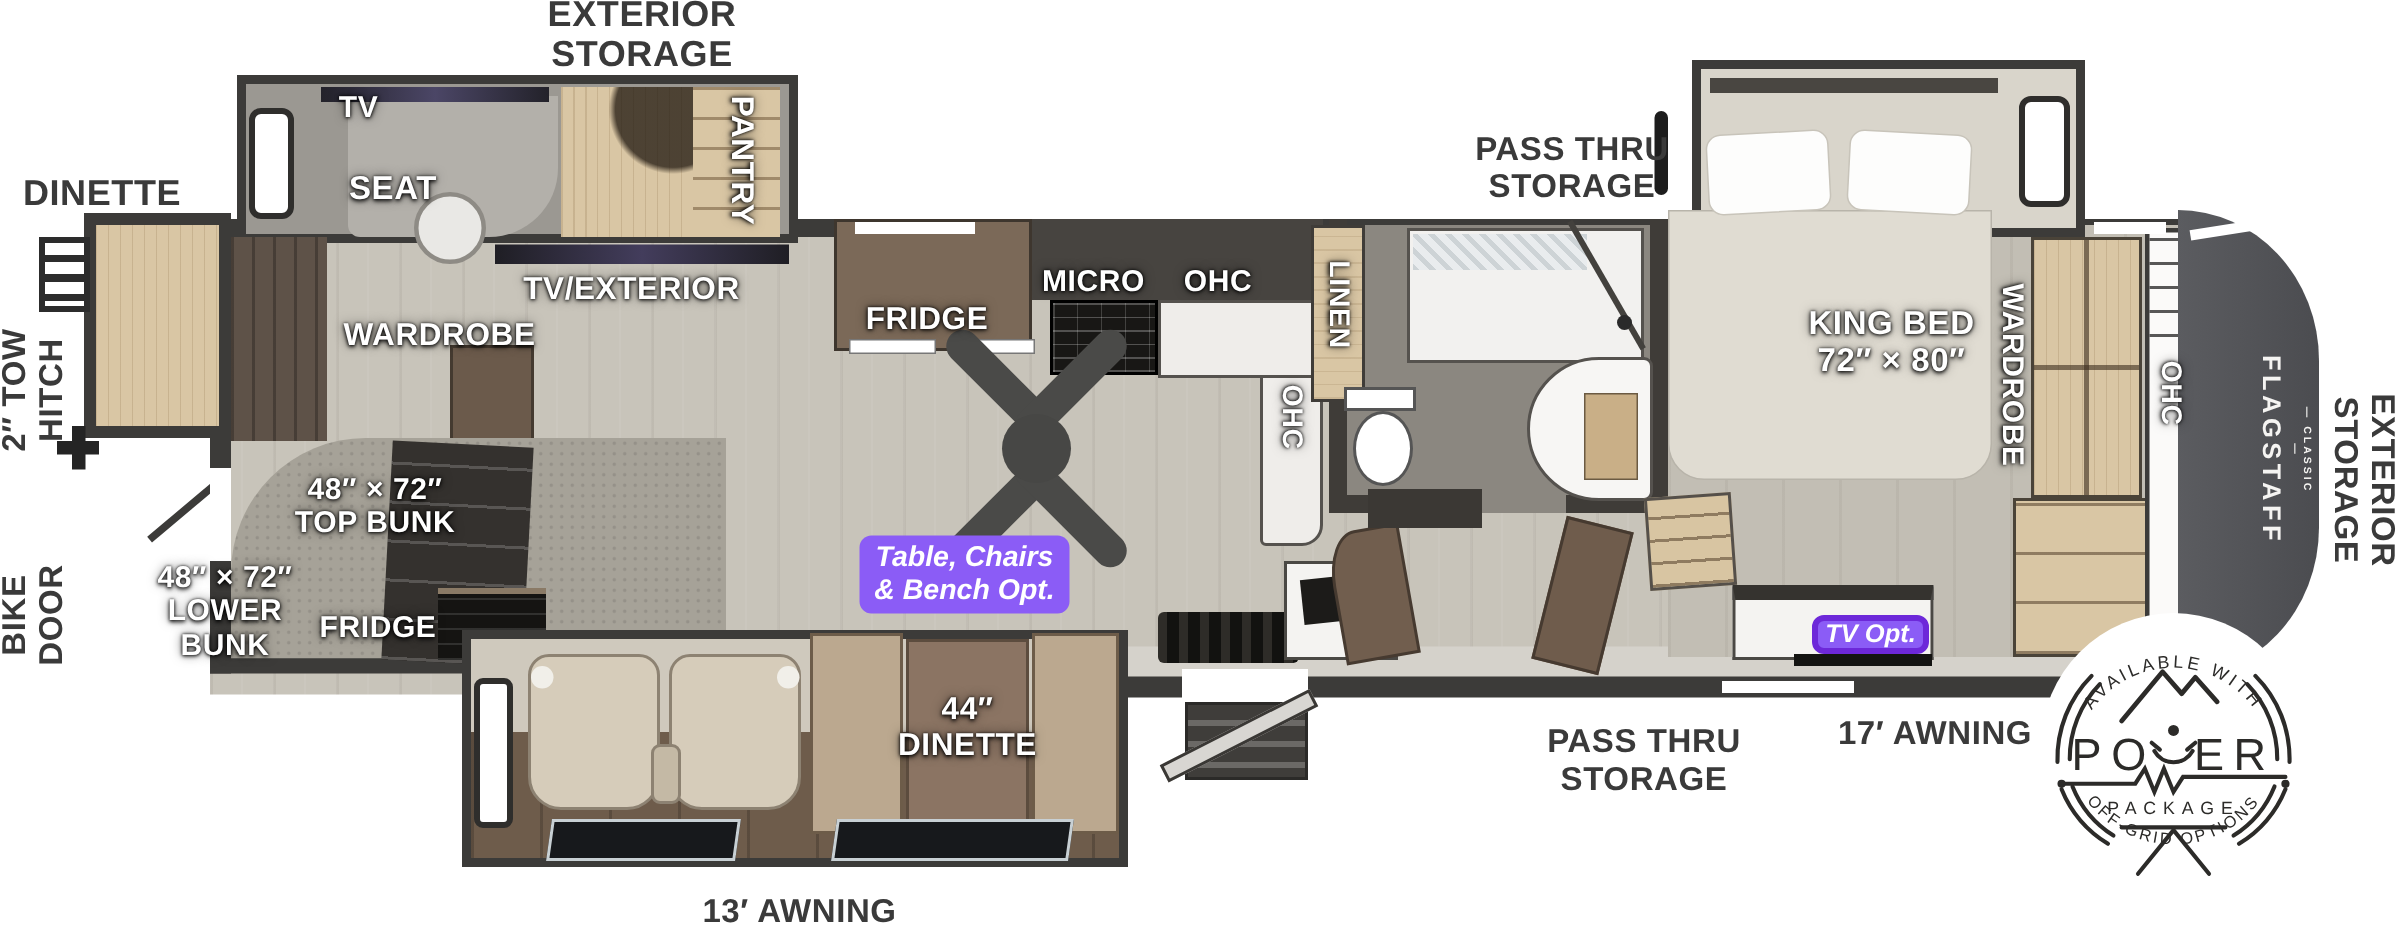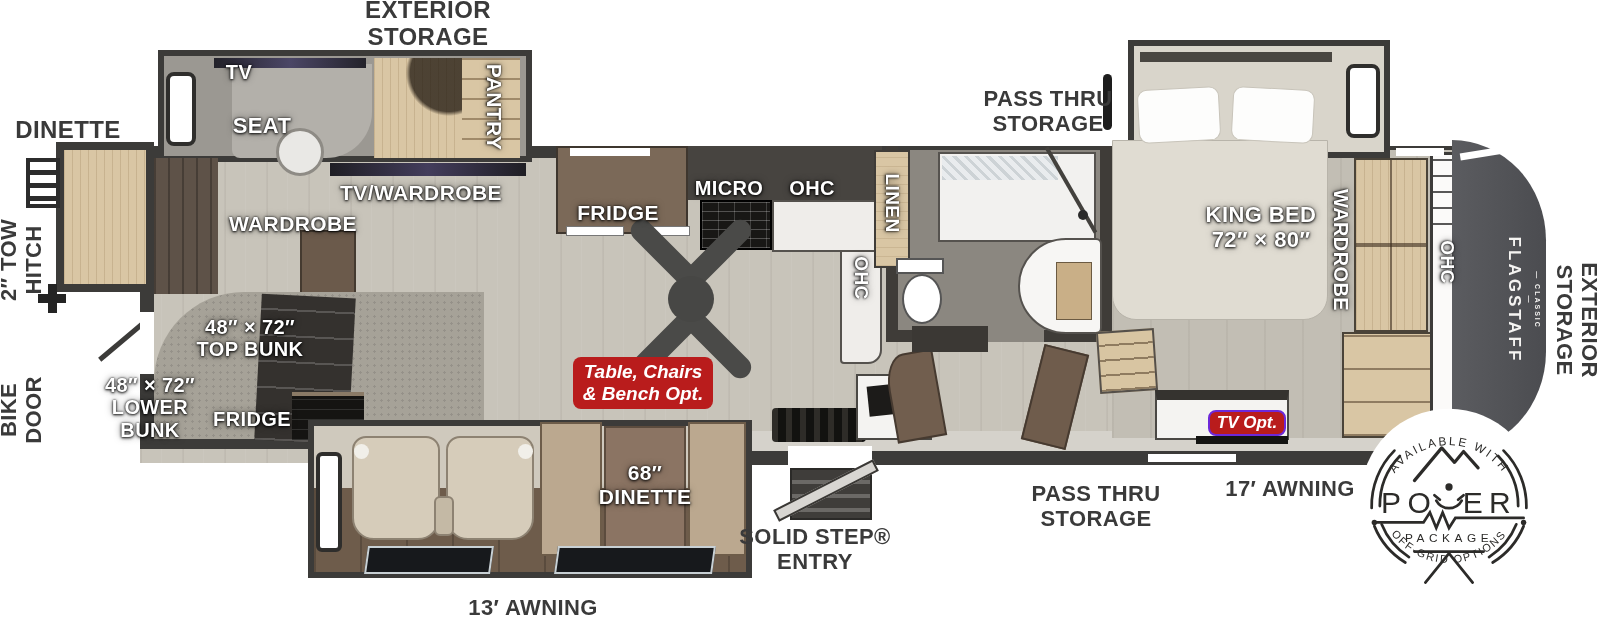--- a/index.html
+++ b/index.html
@@ -25,21 +25,21 @@
   .slideframe{border:6px solid #3c3b39;background:#9b9892;}
 
   
   .lb{transform:translate(-50%,-50%);text-align:center;line-height:1.12;white-space:pre-line;
       font-weight:700;letter-spacing:.4px;z-index:40;}
   .lb.cw{transform:translate(-50%,-50%) rotate(90deg);}
   .lb.ccw{transform:translate(-50%,-50%) rotate(-90deg);}
   .ext{color:#3a3a3a;}
   .int{color:#ffffff;text-shadow:0 1px 3px rgba(0,0,0,.9),0 0 7px rgba(0,0,0,.55),0 0 2px rgba(0,0,0,.8);}.s19{font-size:19px;}.s20{font-size:20px;}.s21{font-size:21px;}
   .s22{font-size:22px;}.s24{font-size:24px;}
-  .optbox{transform:translate(-50%,-50%);background:#b91c1c;color:#fff;border-radius:8px;
+  .optbox{transform:translate(-50%,-50%);background:#8b5cf6;color:#fff;border-radius:8px;
       font-style:italic;font-weight:700;text-align:center;white-space:pre-line;line-height:1.15;
       display:flex;align-items:center;justify-content:center;z-index:41;}
   .brand{color:#f5f4f2;font-weight:700;letter-spacing:3px;}
   .hline{background:#3f3c38;}
   .slit{background:#ffffff;z-index:6;}
 </style>
 </head>
 <body>
 
 <div id="stage">
@@ -159,53 +159,51 @@
 STORAGE</div>
   <div class="lb ext s24" style="left:68px;top:130px;">DINETTE</div>
   <div class="lb ext s22 ccw" style="left:22px;top:260px;">2″ TOW
 HITCH</div>
   <div class="lb ext s22 ccw" style="left:22px;top:410px;">BIKE
 DOOR</div>
   <div class="lb ext s22" style="left:1048px;top:112px;">PASS THRU
 STORAGE</div>
   <div class="lb ext s22" style="left:1096px;top:507px;">PASS THRU
 STORAGE</div>
-  <div class="lb ext s22" style="left:815px;top:550px;">SOLID STEP®
-ENTRY</div>
   <div class="lb ext s22" style="left:533px;top:608px;">13′ AWNING</div>
   <div class="lb ext s22" style="left:1290px;top:489px;">17′ AWNING</div>
   <div class="lb ext s22 cw" style="left:1576px;top:320px;">EXTERIOR
 STORAGE</div>
 
   <div class="lb int s20" style="left:239px;top:72px;">TV</div>
   <div class="lb int s22" style="left:262px;top:126px;">SEAT</div>
   <div class="lb int s21 cw" style="left:494px;top:107px;">PANTRY</div>
-  <div class="lb int s21" style="left:421px;top:193px;">TV/WARDROBE</div>
+  <div class="lb int s21" style="left:421px;top:193px;">TV/EXTERIOR</div>
   <div class="lb int s21" style="left:293px;top:224px;">WARDROBE</div>
   <div class="lb int s21" style="left:618px;top:213px;">FRIDGE</div>
   <div class="lb int s20" style="left:729px;top:188px;">MICRO</div>
   <div class="lb int s20" style="left:812px;top:188px;">OHC</div>
   <div class="lb int s19 cw" style="left:861px;top:278px;">OHC</div>
   <div class="lb int s19 cw" style="left:892px;top:203px;">LINEN</div>
   <div class="lb int s22" style="left:1218px;top:228px;z-index:42;margin-left:43px;">KING BED
 72″ × 80″</div>
   <div class="lb int s20 cw" style="left:1341px;top:250px;">WARDROBE</div>
   <div class="lb int s19 cw" style="left:1447px;top:262px;z-index:42;">OHC</div>
   <div class="lb int s20" style="left:250px;top:338px;z-index:42;">48″ × 72″
 TOP BUNK</div>
   <div class="lb int s20" style="left:150px;top:408px;z-index:42;">48″ × 72″
 LOWER
 BUNK</div>
   <div class="lb int s20" style="left:252px;top:419px;z-index:42;">FRIDGE</div>
-  <div class="lb int s21" style="left:645px;top:485px;z-index:42;">68″
+  <div class="lb int s21" style="left:645px;top:485px;z-index:42;">44″
 DINETTE</div>
 
   <div class="optbox" style="left:643px;top:383px;width:140px;height:52px;font-size:19px;z-index:41;">Table, Chairs
 &amp; Bench Opt.</div>
-  <div class="optbox" style="left:1247px;top:423px;width:78px;height:26px;font-size:17px;border:2px solid #6d28d9;z-index:41;">TV Opt.</div>
+  <div class="optbox" style="left:1247px;top:423px;width:78px;height:26px;font-size:17px;border:4px solid #6d28d9;z-index:41;">TV Opt.</div>
 
   <div class="lb brand cw" style="left:1514px;top:300px;font-size:17px;z-index:11;">FLAGSTAFF</div>
   <div class="lb brand cw" style="left:1533px;top:300px;font-size:7px;letter-spacing:2px;z-index:11;">— CLASSIC —</div>
 
   <svg viewBox="0 0 200 200" style="left:1358px;top:406px;width:182px;height:182px;z-index:50;">
     <circle cx="100" cy="100" r="97" fill="#ffffff"></circle>
     <g fill="none" stroke="#2c2b29" stroke-width="3" stroke-linecap="round">
       <path d="M 15,112 A 86,86 0 0 1 40,49"></path>
       <path d="M 24,110 A 78,78 0 0 1 46,55"></path>
       <path d="M 185,112 A 86,86 0 0 0 160,49"></path>

